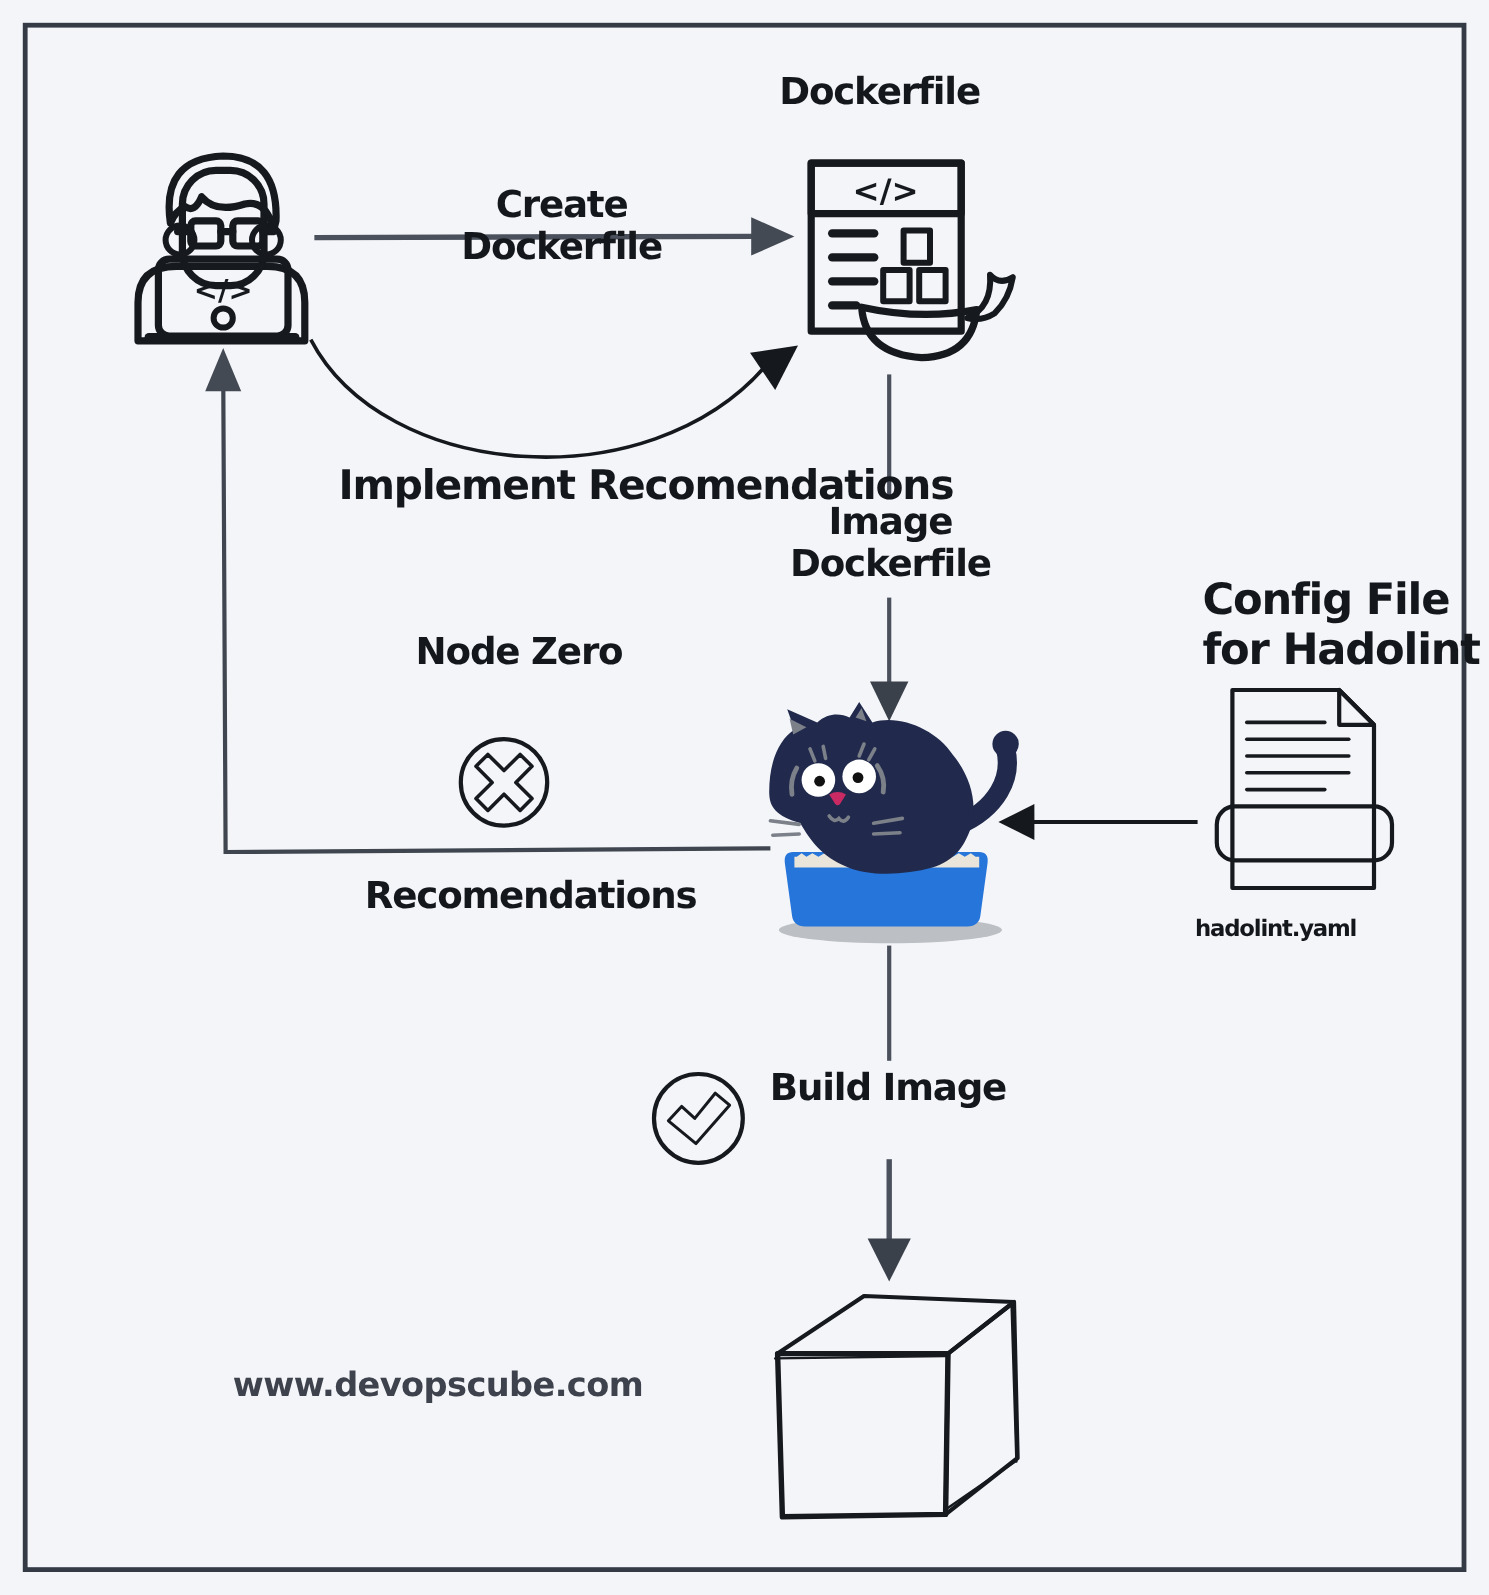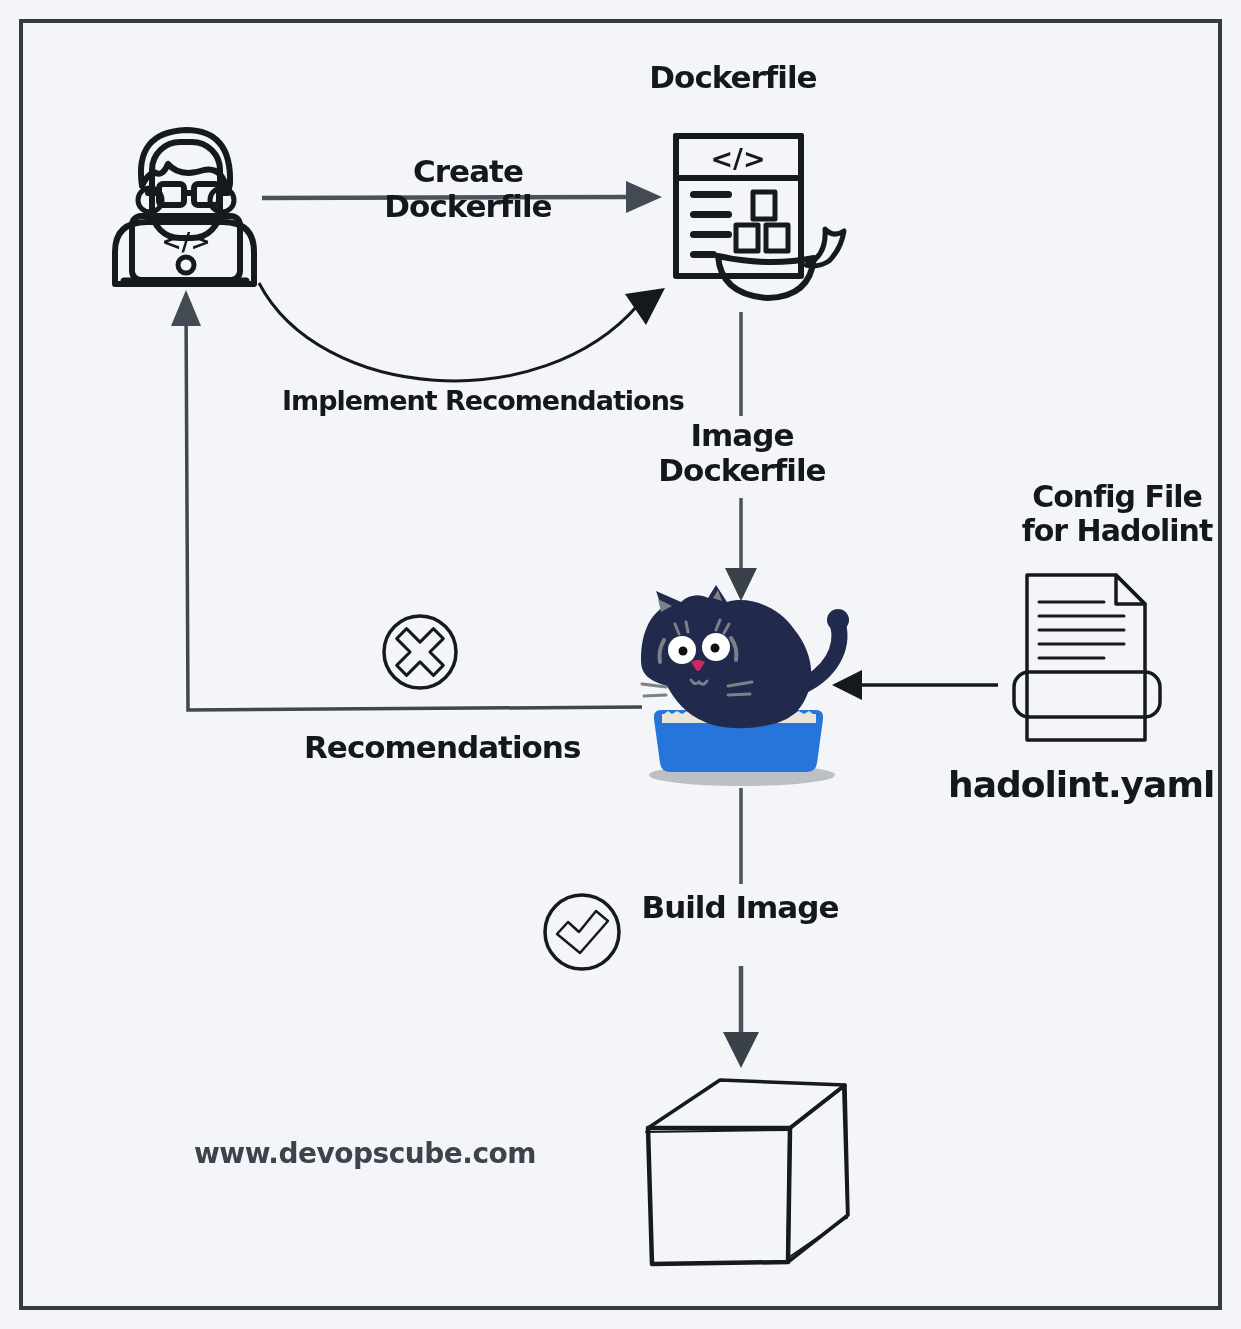--- a/index.html
+++ b/index.html
@@ -19,21 +19,21 @@
     font-family:"DejaVu Sans", sans-serif;color:var(--ink);
   }
   .frame{
     position:absolute;left:19px;top:19px;width:1195px;height:1283px;
     border:4px solid var(--border);background:transparent;
   }
   .label{
     position:absolute;font-size:31px;font-weight:600;line-height:1.14;
     letter-spacing:-1px;text-align:center;color:var(--ink);white-space:nowrap;
   }
-  .label.small{font-size:27px;}
+  .label.small{font-size:34px;}
   .label.left{text-align:left;}
   .watermark{
     position:absolute;font-size:28px;font-weight:600;letter-spacing:-0.5px;
     color:var(--watermark_gray);
     margin-top:15px;
   }
   .icon{position:absolute;}
   svg{display:block;overflow:visible;}
   .outl{stroke:#16191e;stroke-linejoin:round;stroke-linecap:round;fill:none;}
   .arrows{position:absolute;left:0;top:0;pointer-events:none;}
@@ -85,28 +85,29 @@
   <div>Dockerfile</div>
 </div>
 
 <div class="label small" style="left:282px;top:386px;width:365px;">Implement Recomendations</div>
 
 <div class="label" style="left:642px;top:418px;width:200px;">
   <div>Image</div>
   <div>Dockerfile</div>
 </div>
 
-<div class="label left" style="left:1002px;top:480px;width:230px;font-size:30px;text-align:center;">
+<div class="label left" style="left:1002px;top:480px;width:230px;font-size:36px;">
   <div>Config File</div>
   <div>for Hadolint</div>
 </div>
 
-<div class="label" style="left:948px;top:764px;width:230px;font-size:36px;">hadolint.yaml</div>
+<div class="label" style="left:948px;top:764px;width:230px;font-size:19px;">hadolint.yaml</div>
 
 <div class="label" style="left:335px;top:526px;width:195px;">
+  <div>Node Zero</div>
 </div>
 
 <div class="label" style="left:304px;top:730px;width:250px;">Recomendations</div>
 
 <div class="label" style="left:630px;top:890px;width:220px;">
   <div>Build Image</div>
 </div>
 
 <div class="watermark" style="left:194px;top:1122px;">www.devopscube.com</div>
 

